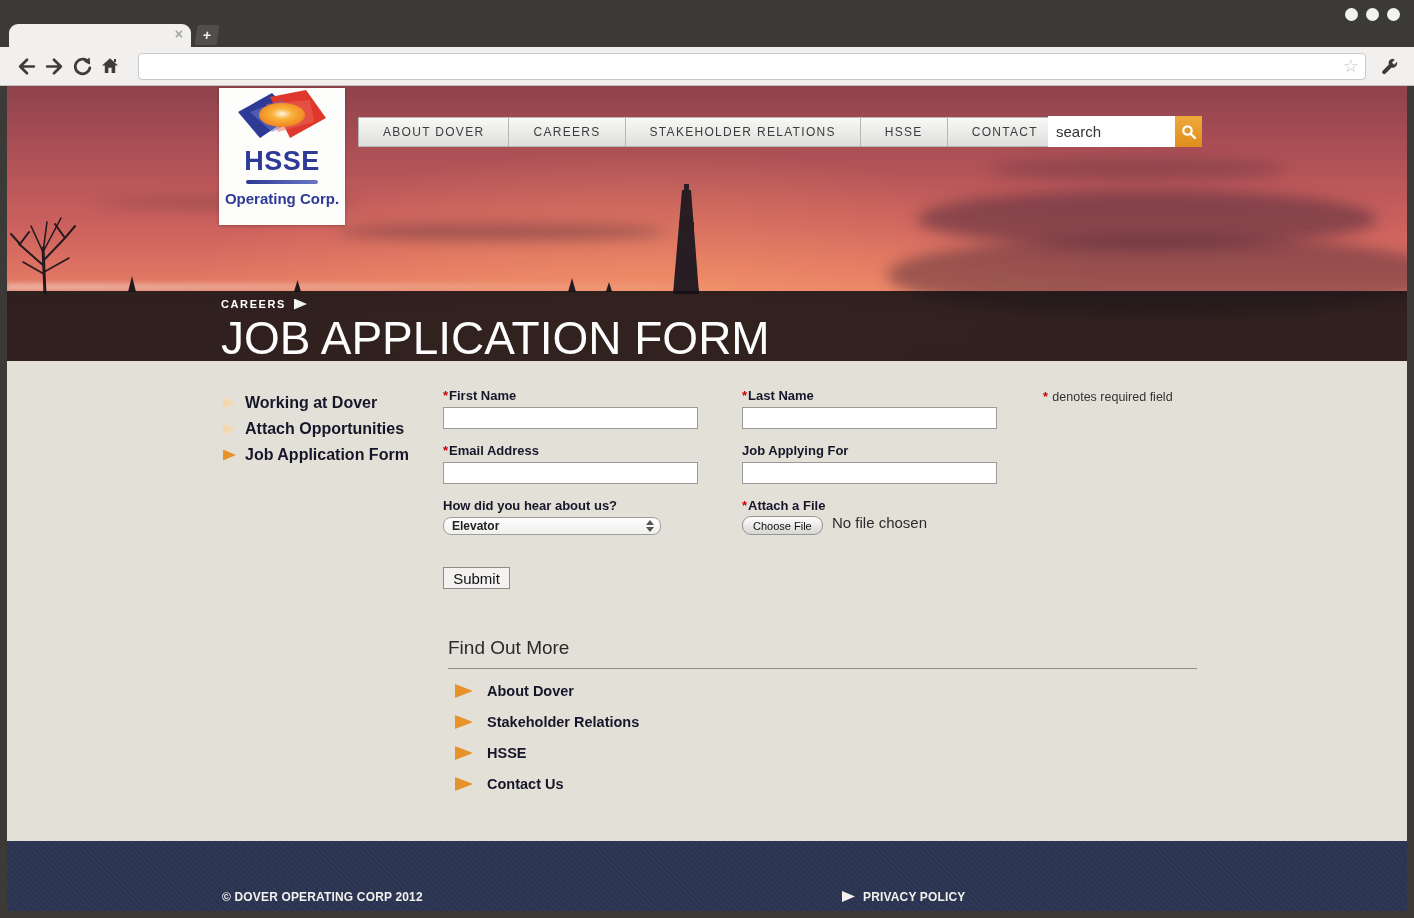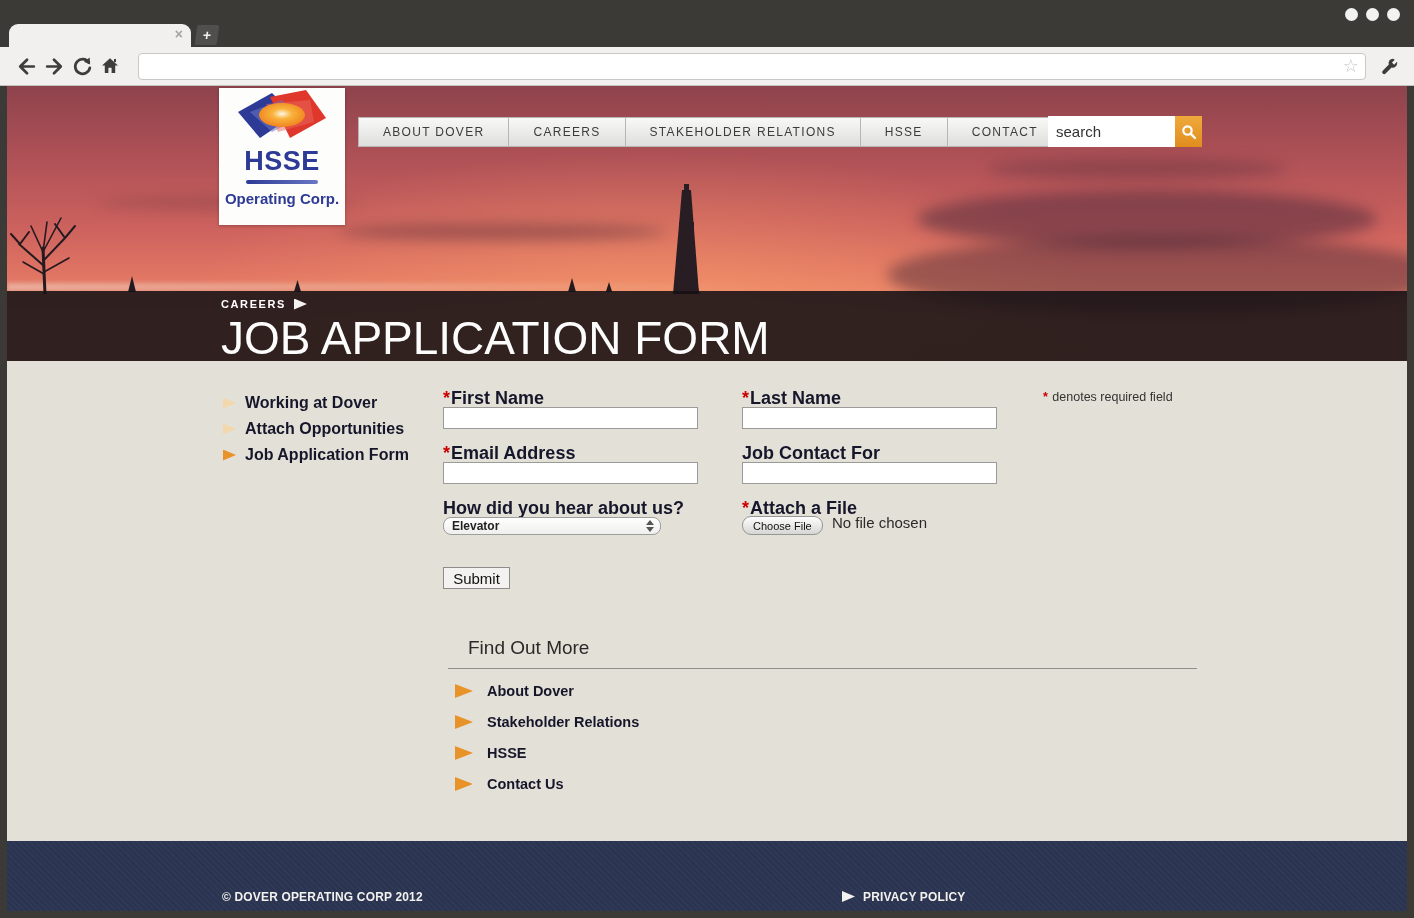--- a/index.html
+++ b/index.html
@@ -73,21 +73,21 @@
                 font-weight:400; letter-spacing:0; }
 
   
   .content { position:relative; width:100%; height:516px; }
   .side-item { position:absolute; left:216px; display:flex; align-items:center; gap:9px; height:24px; }
   .side-arrow { width:13px; height:11px; clip-path:polygon(0 0, 100% 50%, 0 100%); }
   .side-arrow.pale { background:#f3d7ad; }
   .side-arrow.active { background:#e8922a; }
   .side-label { font-size:16px; font-weight:600; color:#16162a; }
 
-  .flabel { position:absolute; font-size:18px; font-weight:bold; color:#16162b; white-space:nowrap; }
+  .flabel { position:absolute; font-size:13px; font-weight:bold; color:#16162b; white-space:nowrap; }
   .req { color:#cc0000; margin-right:1px; }
   .tinput { position:absolute; width:255px; height:22px; background:#fff; border:1px solid #9a9a98;
             font-size:14px; padding:0 5px; outline:none; font-family:"Liberation Sans",sans-serif; color:#222; }
   .reqnote { position:absolute; left:1036px; top:29px; font-size:12.5px; color:#333; }
   .reqnote .req { font-weight:bold; }
 
   .fselect { position:absolute; left:436px; top:156px; width:218px; height:18px; border:1px solid #9e9e9c;
              border-radius:8px; background:linear-gradient(180deg,#ffffff,#efefed); display:flex; align-items:center; }
   .fselect .sel-text { flex:1; font-size:12px; font-weight:600; color:#222; padding-left:8px; }
   .stepper { width:16px; display:flex; flex-direction:column; align-items:center; gap:2px; padding-right:4px; }
@@ -96,21 +96,21 @@
   .stepper .down { border-top:5px solid #555; }
 
   .choosefile { position:absolute; left:735px; top:155px; height:19px; padding:0 10px; border:1px solid #969694;
                 border-radius:9px; background:linear-gradient(180deg,#fefefe,#d6d6d4); font-size:11px; color:#111;
                 font-family:"Liberation Sans",sans-serif; }
   .filestatus { position:absolute; left:825px; top:153px; font-size:15px; color:#2a2a2a; }
 
   .submit { position:absolute; left:436px; top:206px; width:67px; height:22px; background:#f3f2f0;
             border:1px solid #8c8c8a; font-size:15px; color:#111; font-family:"Liberation Sans",sans-serif; }
 
-  .fom-title { position:absolute; left:441px; top:276px; font-size:19px; color:#2a2a28;margin-left:20px; }
+  .fom-title { position:absolute; left:441px; top:276px; font-size:19px; color:#2a2a28; }
   .fom-rule { position:absolute; left:441px; top:307px; width:749px; height:1px; background:#8f8f89; }
   .fom-link { position:absolute; left:448px; display:flex; align-items:center; gap:14px; height:20px; }
   .fom-arrow { width:18px; height:14px; background:#e8922a; clip-path:polygon(0 0, 100% 50%, 0 100%);
                box-shadow:0 0 0 1.5px rgba(255,255,255,.55); }
   .fom-label { font-size:14.5px; font-weight:600; color:#16162a; }
 
   
   .footer { position:absolute; left:0; bottom:0; width:100%; height:70px; background:#2b3552;
             background-image:repeating-linear-gradient(45deg, rgba(255,255,255,.02) 0 2px, rgba(0,0,0,.03) 2px 4px); }
   .copyright { position:absolute; left:215px; top:48px; color:#f3f2ee; font-size:13px; font-weight:bold;
@@ -291,21 +291,21 @@
       </div>
 
       <button class="submit">Submit</button>
 
       <div class="flabel" style="left:735px; top:27px;">
         <span class="req">*</span><span>Last Name</span>
       </div>
       <input class="tinput" style="left: 735px; top: 46px;" type="text" value="">
 
       <div class="flabel" style="left:735px; top:82px;">
-        <span>Job Contact For</span>
+        <span>Job Applying For</span>
       </div>
       <input class="tinput" style="left: 735px; top: 101px;" type="text" value="">
 
       <div class="flabel" style="left:735px; top:137px;">
         <span class="req">*</span><span>Attach a File</span>
       </div>
       <button class="choosefile">Choose File</button>
       <span class="filestatus">No file chosen</span>
 
       <div class="reqnote">

